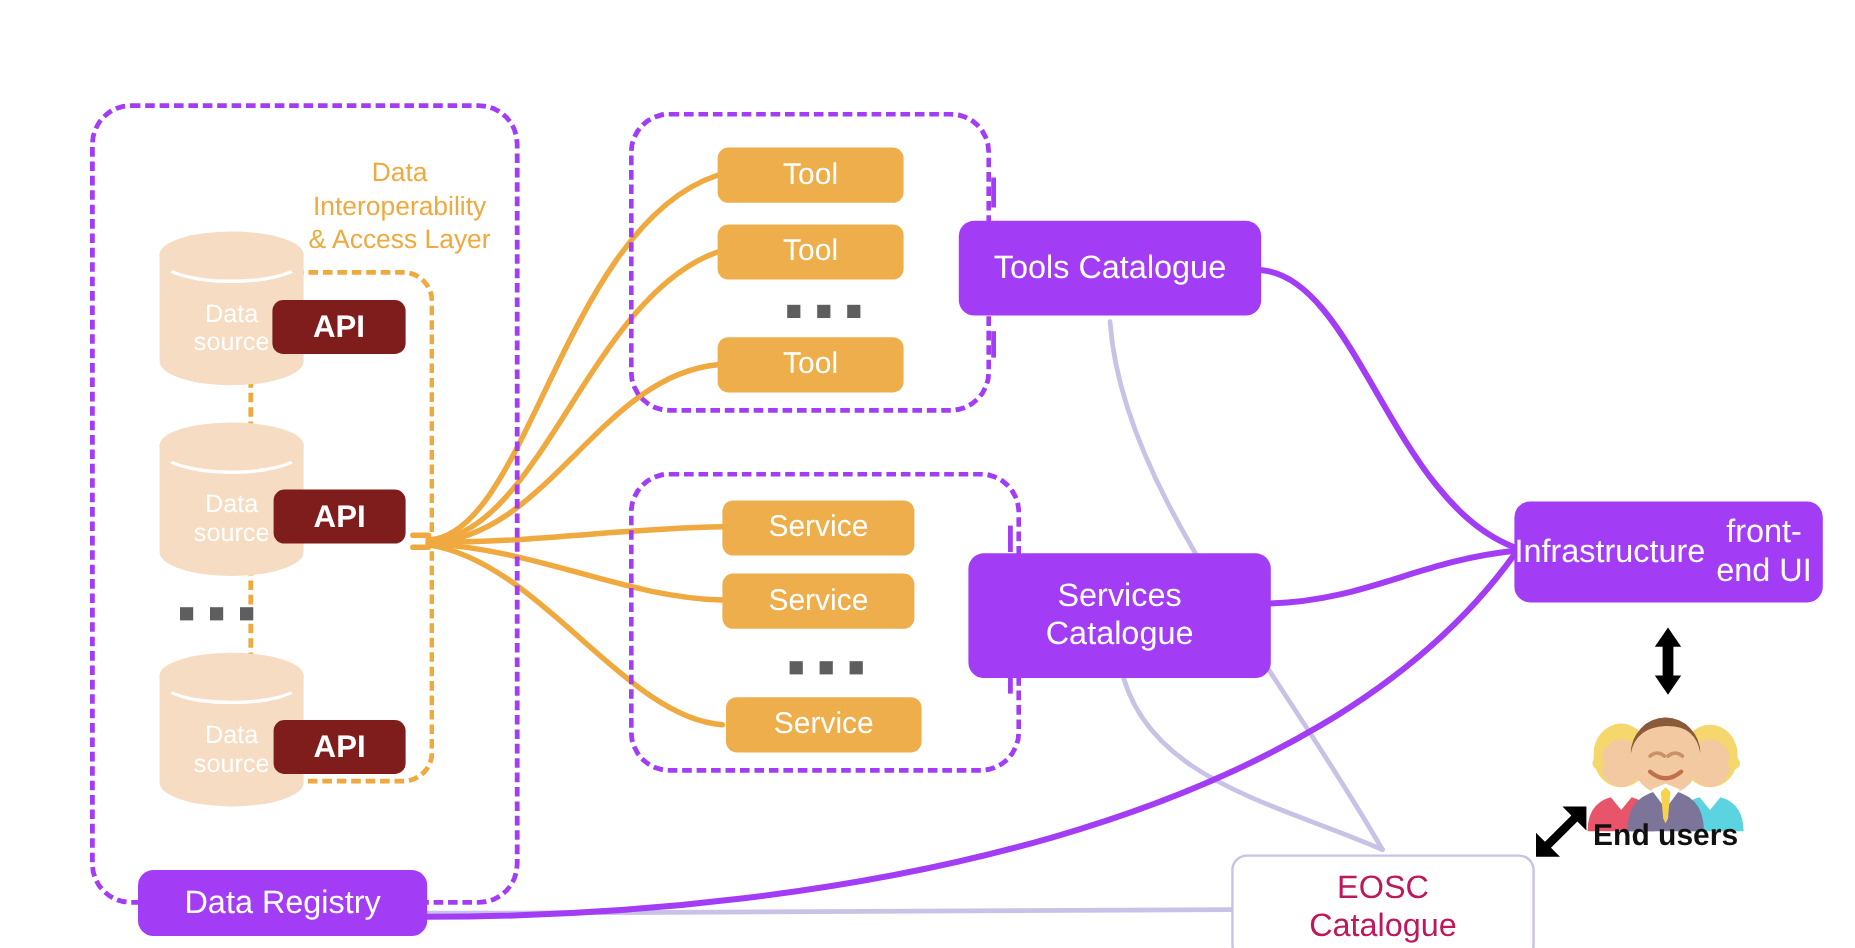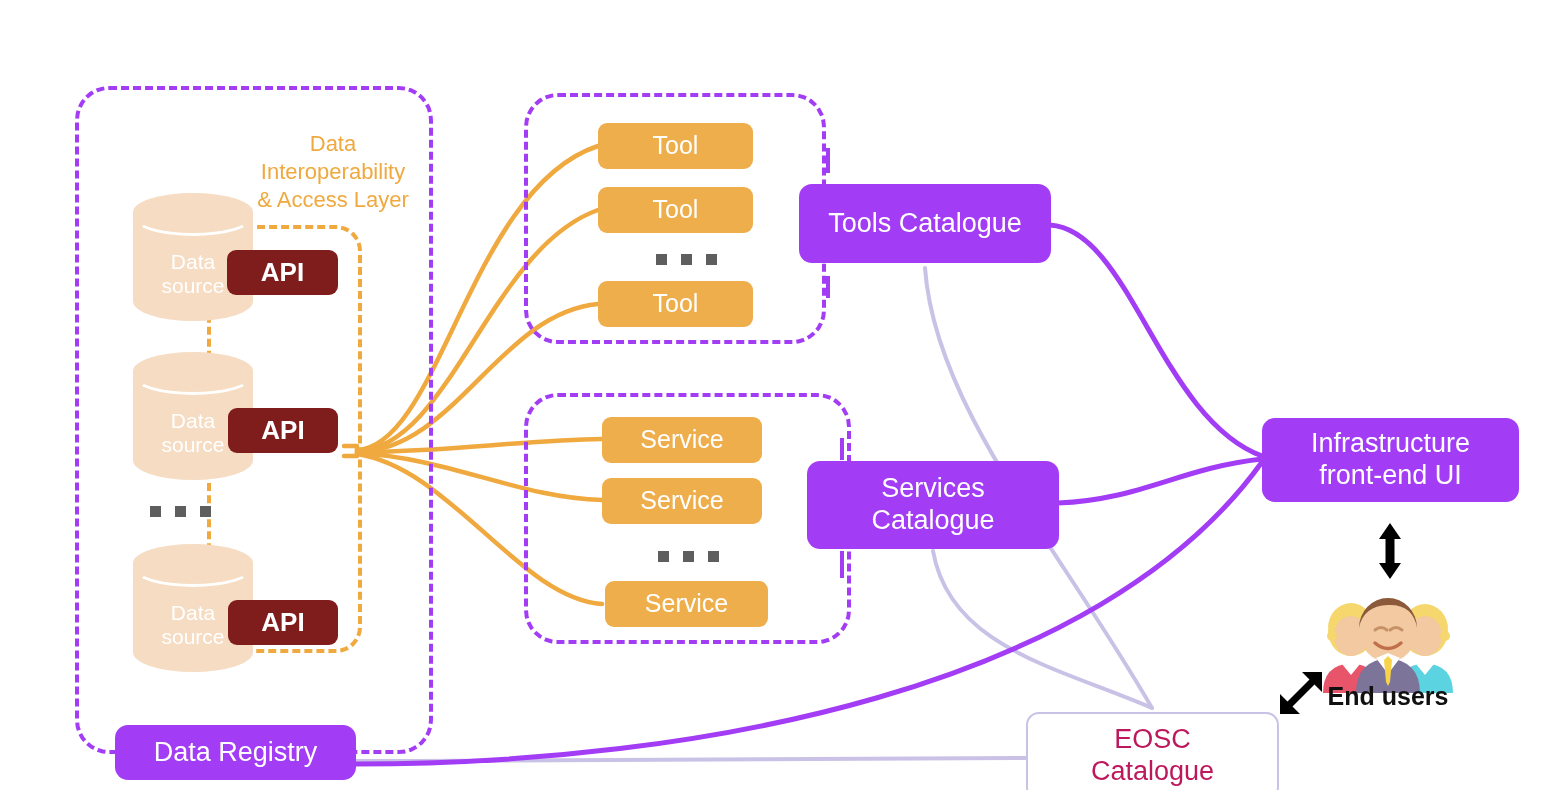--- a/index.html
+++ b/index.html
@@ -255,31 +255,31 @@
   <div class="node node-orange" style="left:602px; top:430px; width:160px; height:46px;">Service</div>
   <div class="ellipsis" style="left:658px; top:503px;">
     <i></i>
       <i></i>
       <i></i>
   </div>
   <div class="node node-orange" style="left:605px; top:533px; width:163px; height:46px;">Service</div>
 
   <div class="node node-purple" style="left:799px; top:136px; width:252px; height:79px;">Tools Catalogue</div>
 
-  <div class="node node-purple" style="left:807px; top:413px; width:252px; height:88px; flex-direction:column;">
+  <div class="node node-purple" style="left:807px; top:413px; width:252px; height:104px; flex-direction:column;">
     <span>Services</span>
     <span>Catalogue</span>
   </div>
 
   <div class="node node-ghost" style="left:1026px; top:664px; width:253px; height:88px; flex-direction:column;">
     <span>EOSC</span>
     <span>Catalogue</span>
   </div>
 
-  <div class="node node-purple" style="left:1262px; top:370px; width:257px; height:84px; flex-direction:column;">
+  <div class="node node-purple" style="left:1262px; top:370px; width:257px; height:84px; flex-direction:row;">
     <span>Infrastructure</span>
     <span>front-end UI</span>
   </div>
 
   <div class="arrow-icon" style="left:1370px; top:474px; width:40px; height:58px;">
     <svg width="40" height="58" viewBox="0 0 40 58">
       <path d="M20 1 L31 17 L24.5 17 L24.5 41 L31 41 L20 57 L9 41 L15.5 41 L15.5 17 L9 17 Z" fill="#000000"></path>
     </svg>
   </div>
 

